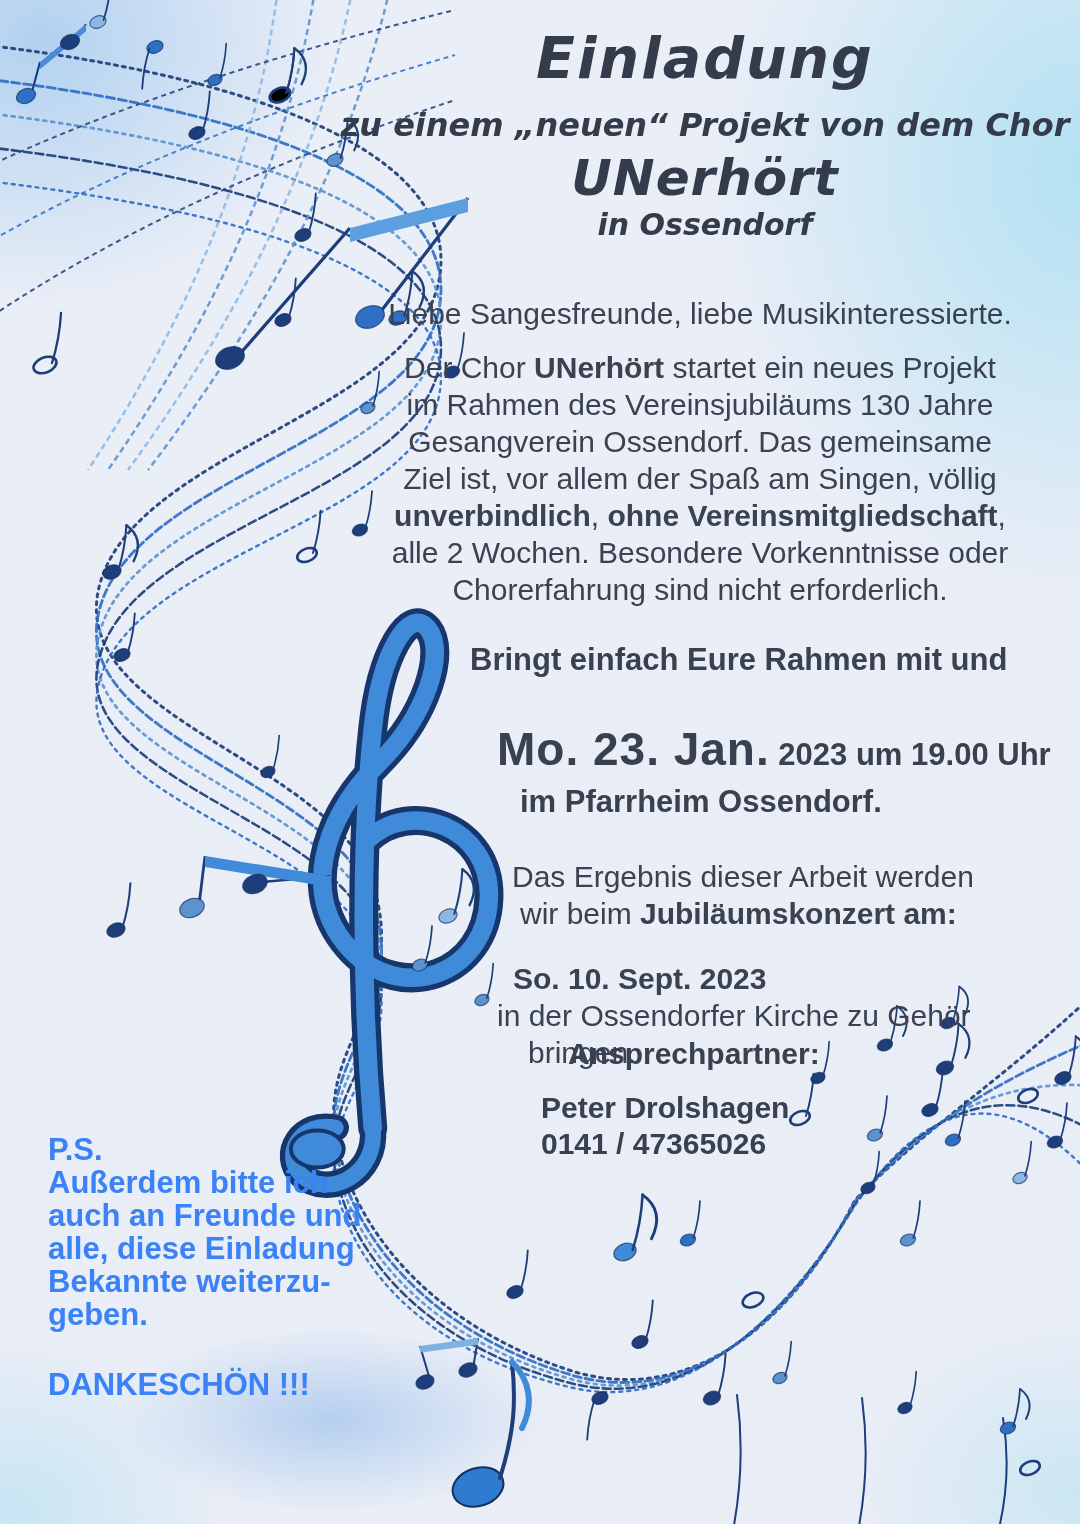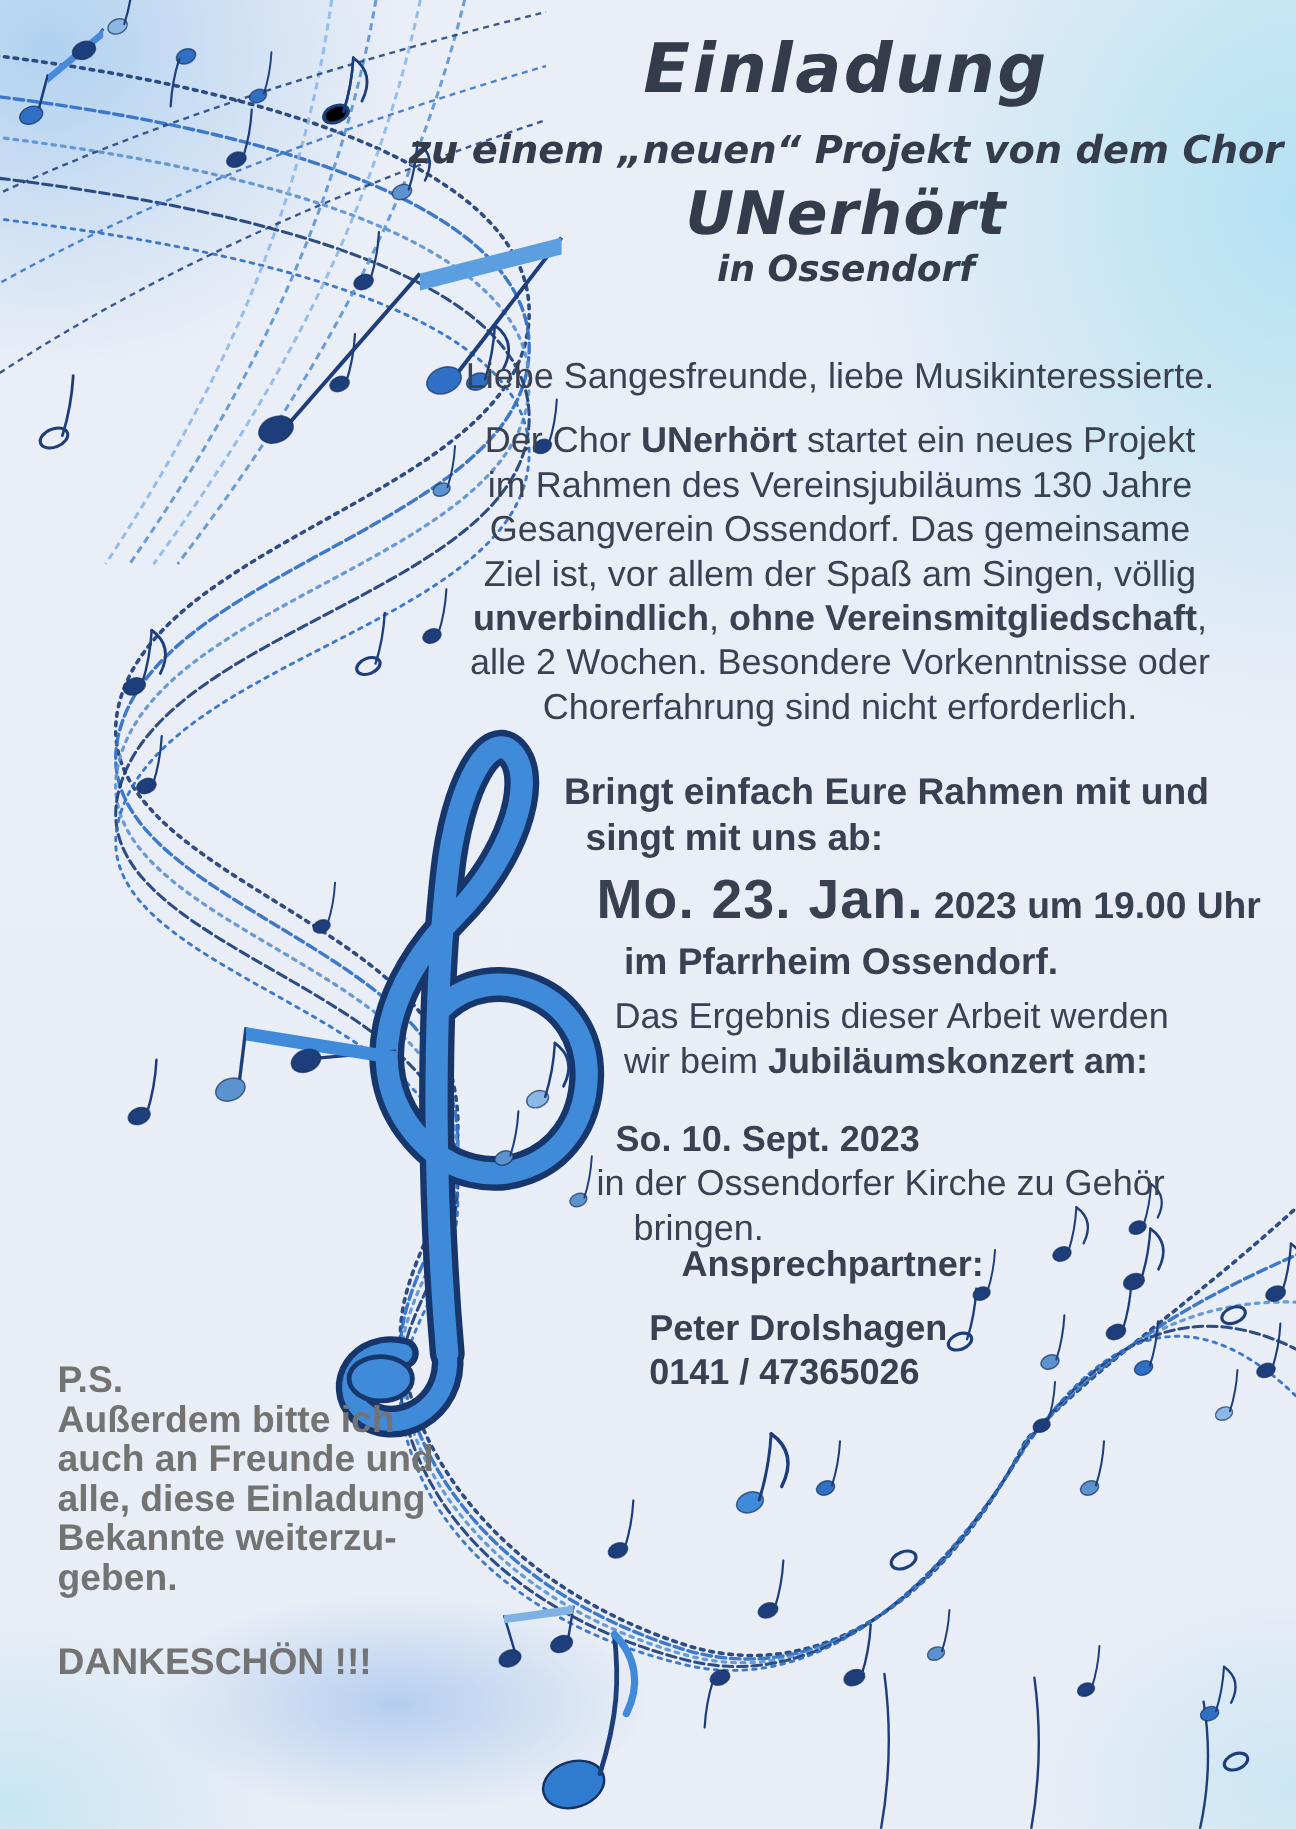--- a/index.html
+++ b/index.html
@@ -27,31 +27,31 @@
   .bodytext{color:#3a4150;font-size:30px;}
   #greeting{left:330px;top:297px;width:740px;text-align:center;}
   #intro{left:345px;top:349px;width:710px;text-align:center;line-height:37px;}
   b,.b{font-weight:700;}
   #invite{left:470px;top:641px;font-weight:700;font-size:31px;color:#39404f;line-height:38px;}
   #invite .l2{margin-left:18px;}
   #date{left:497px;top:722px;color:#39404f;}
   #date .big{font-size:46px;font-weight:700;letter-spacing:1px;}
   #date .rest{font-size:31px;font-weight:700;}
   #date .venue{margin-left:23px;font-size:31px;font-weight:700;margin-top:8px;}
-  #result{left:488px;top:829px;line-height:37px;}
+  #result{left:488px;top:858px;line-height:37px;}
   #result .l1{margin-left:24px;}
   #result .l2{margin-left:32px;}
   #result .l3{margin-left:25px;font-weight:700;margin-top:28px;}
   #result .l4{margin-left:9px;}
   #result .l5{margin-left:40px;}
   #contact{left:541px;top:1037px;font-size:30px;font-weight:700;color:#39404f;}
   #contact .head{margin-left:27px;}
   #contact .name{margin-top:20px;}
   #contact .phone{margin-top:2px;}
-  #ps{left:48px;top:1133px;font-size:31px;font-weight:700;color:#737373;line-height:33px;}
+  #ps{left:48px;top:1133px;font-size:31px;font-weight:700;color:#3b82f6;line-height:33px;}
   #ps .thanks{margin-top:37px;}
 </style>
 </head>
 <body>
 
 <svg id="decor-svg" class="abs" viewBox="0 0 1080 1524" xmlns="http://www.w3.org/2000/svg">
   <g id="staff-layer" fill="none">
       <path d="M -60 40 C 240 70, 470 150, 438 285 C 406 415, 125 455, 98 592 C 74 718, 330 762, 372 882 C 412 1000, 312 1046, 338 1148 C 362 1246, 448 1332, 575 1372 C 700 1408, 800 1310, 855 1200 C 925 1128, 1000 1082, 1096 992" stroke="#1d3e7a" stroke-width="3" stroke-dasharray="3 5" stroke-linecap="round" opacity="0.92" fill="none"></path>
       <path d="M -60 74 C 240 104, 470 180.6, 438 313.9 C 406 442.2, 125 480.5, 98 615.8 C 74 738.4, 330 780.7, 372 899 C 412 1015.3, 312 1059.6, 338 1159.9 C 362 1256.2, 448 1338.8, 575 1376.08 C 700 1409.7, 800 1305.92, 855 1201.36 C 925 1122, 1000 1080, 1096 1039" stroke="#2f6fc4" stroke-width="2.85" stroke-dasharray="8 4" stroke-linecap="round" opacity="0.92" fill="none"></path>
       <path d="M -60 108 C 240 138, 470 211.2, 438 342.8 C 406 469.4, 125 506, 98 639.6 C 74 758.8, 330 799.4, 372 916 C 412 1030.6, 312 1073.2, 338 1171.8 C 362 1266.4, 448 1345.6, 575 1380.16 C 700 1411.4, 800 1301.84, 855 1202.72 C 925 1116, 1000 1078, 1096 1086" stroke="#5c93cf" stroke-width="2.7" stroke-dasharray="3 5" stroke-linecap="round" opacity="0.92" fill="none"></path>
@@ -218,21 +218,20 @@
   <div class="iline">im Rahmen des Vereinsjubiläums 130 Jahre</div>
   <div class="iline">Gesangverein Ossendorf. Das gemeinsame</div>
   <div class="iline">Ziel ist, vor allem der Spaß am Singen, völlig</div>
   <div class="iline"><span class="b">unverbindlich</span><span>, </span><span class="b">ohne Vereinsmitgliedschaft</span><span>,</span></div>
   <div class="iline">alle 2 Wochen. Besondere Vorkenntnisse oder</div>
   <div class="iline">Chorerfahrung sind nicht erforderlich.</div>
 </div>
 
 <div id="invite" class="abs">
   <div class="l1">Bringt einfach Eure Rahmen mit und</div>
-  <div class="l2">singt mit uns ab:</div>
 </div>
 
 <div id="date" class="abs">
   <div><span class="big">Mo. 23. Jan.</span><span class="rest"> 2023 um 19.00 Uhr</span></div>
   <div class="venue">im Pfarrheim Ossendorf.</div>
 </div>
 
 <div id="result" class="abs bodytext">
   <div class="l1">Das Ergebnis dieser Arbeit werden</div>
   <div class="l2"><span>wir beim </span><span class="b">Jubiläumskonzert am:</span></div>

